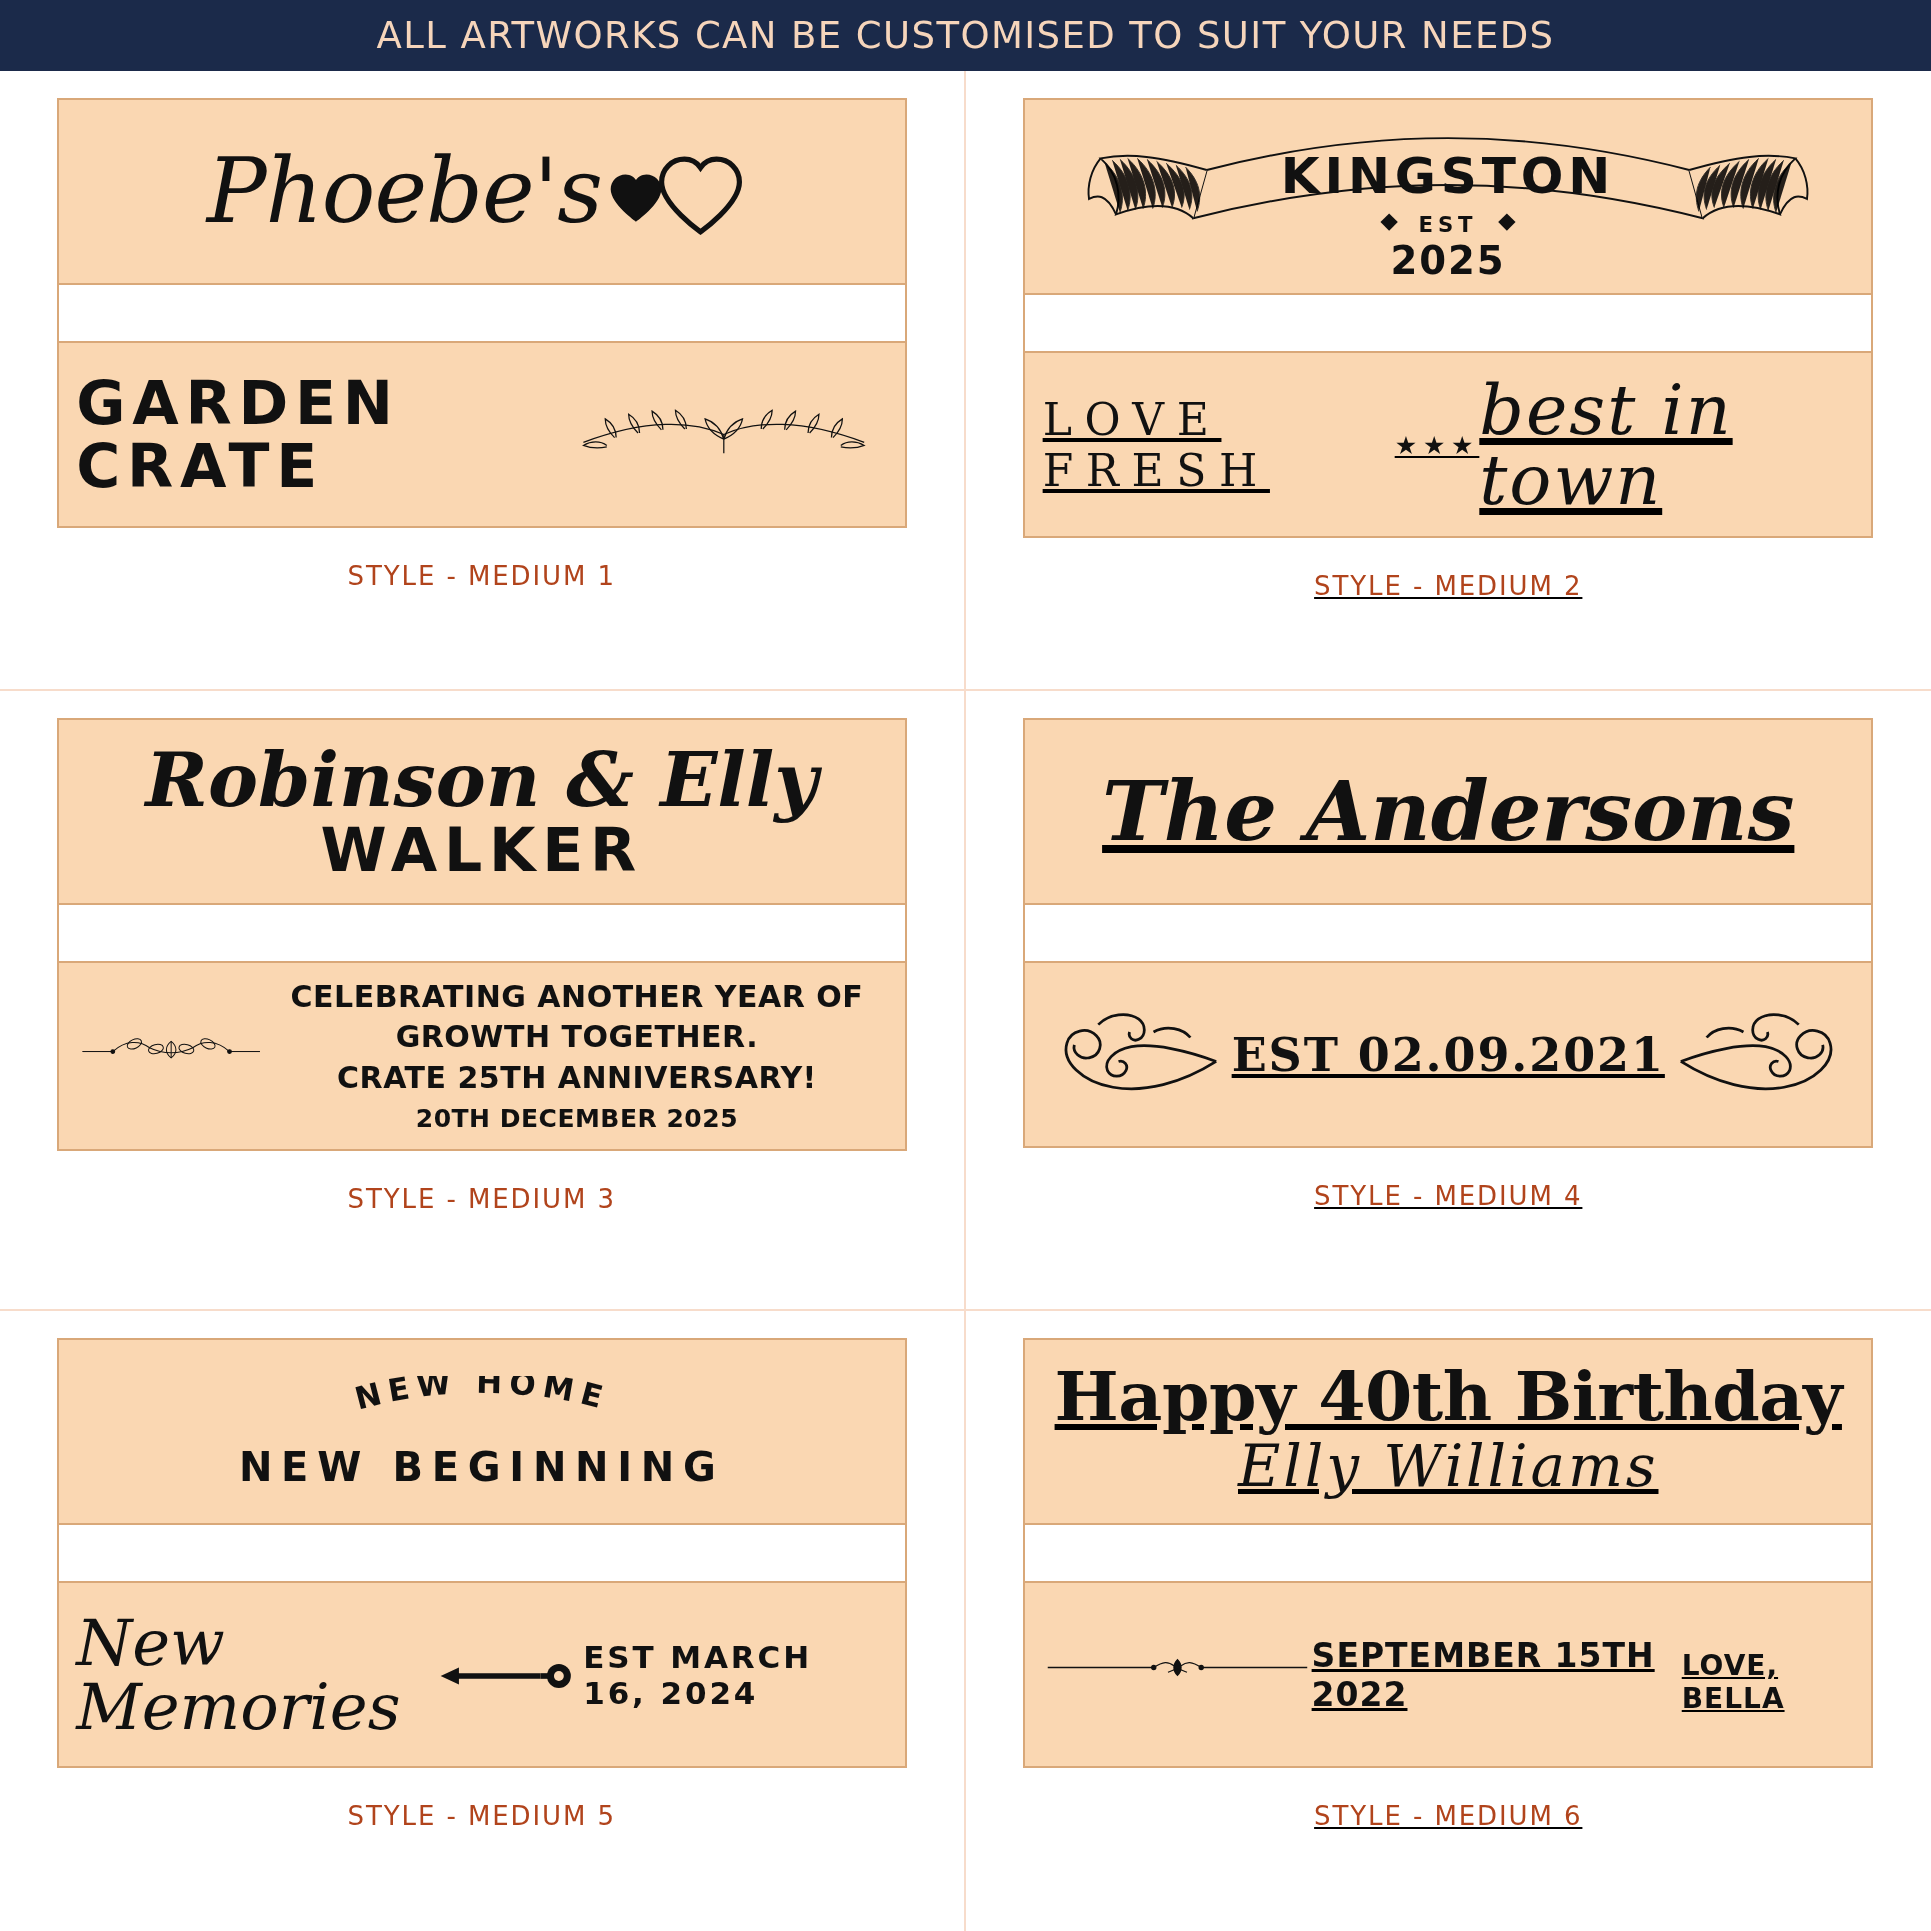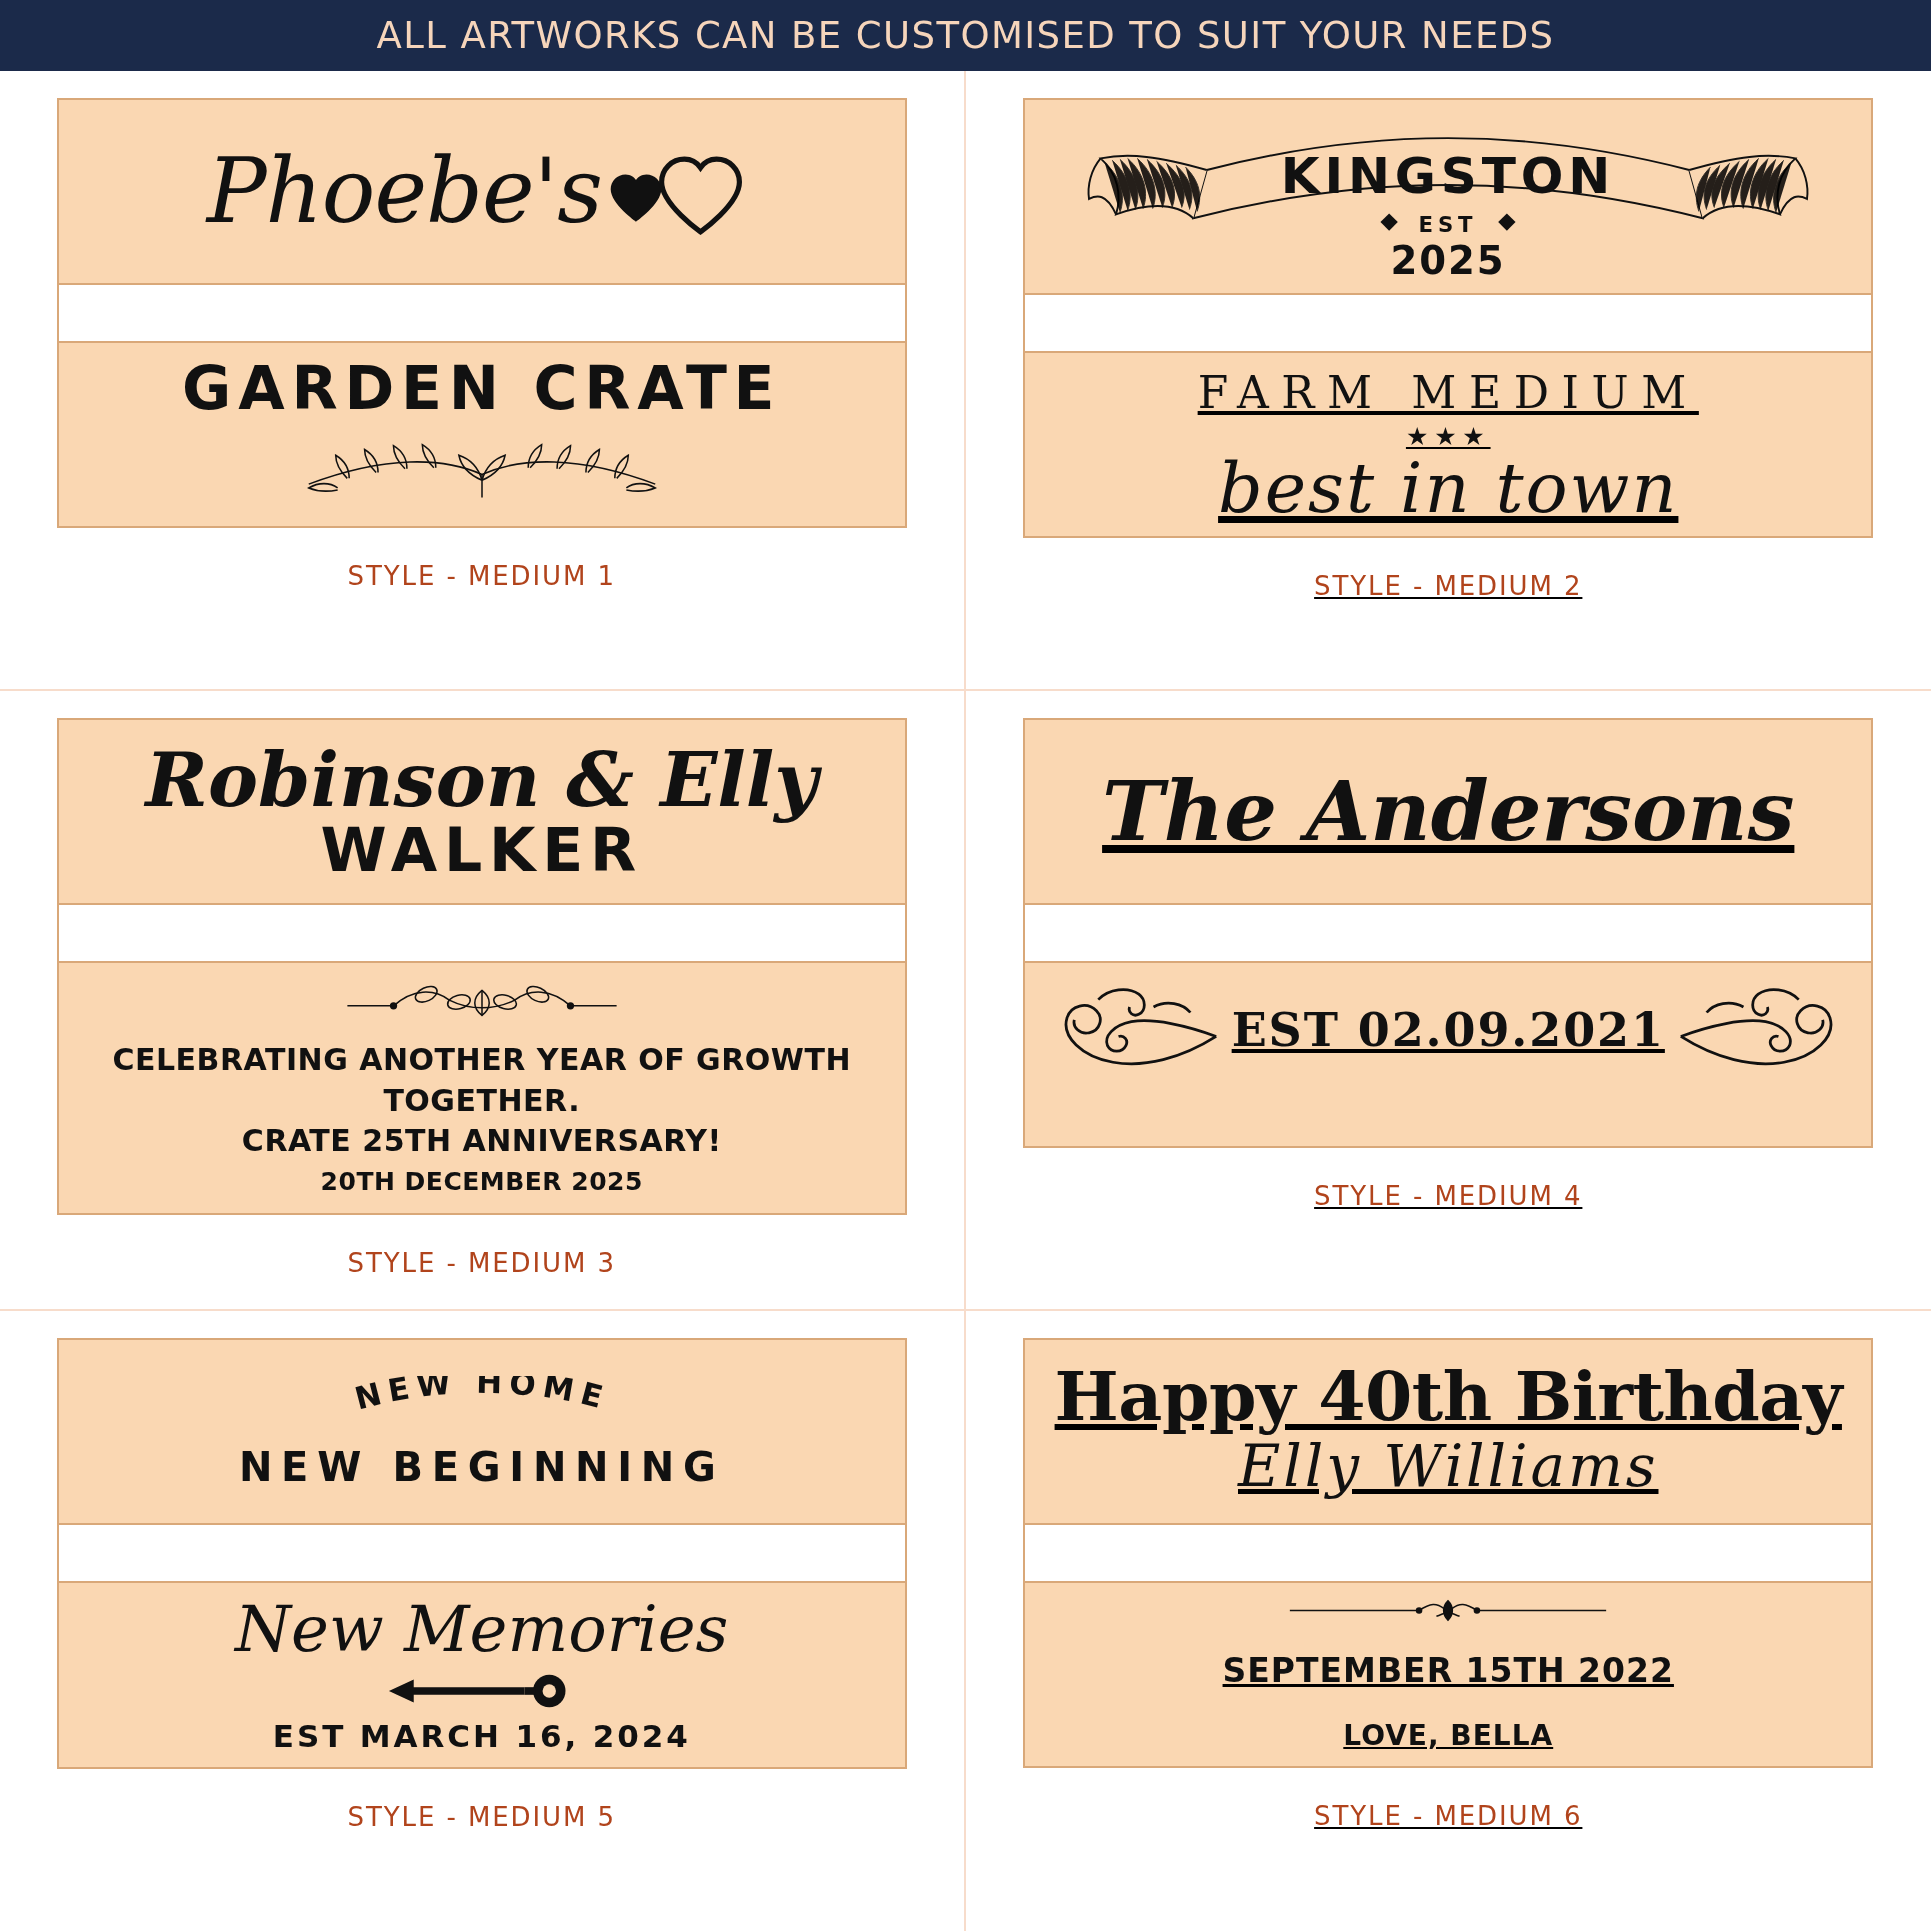--- a/index.html
+++ b/index.html
@@ -73,21 +73,20 @@
   }
   .sign-gap {
     height: 56px;
     background: #ffffff;
     border-top: 2.9px solid #d9a879;
     border-bottom: 2.9px solid #d9a879;
   }
   .sign-bottom {
     min-height: 183px;
     display: flex;
-    flex-direction: column;
     align-items: center;
     justify-content: space-between;
     padding: 13.5px 17.4px;
     box-sizing: border-box;
   }
   .caption {
     margin-top: 33px;
     color: #b1441c;
     font-size: 26px;
     letter-spacing: 1.9px;
@@ -356,21 +355,21 @@
                 <path d="M330 116 l9 -9 9 9 -9 9 z"></path>
                 <path d="M452 116 l9 -9 9 9 -9 9 z"></path>
               </g>
               <text x="400" y="126" text-anchor="middle" font-family="'DejaVu Sans', sans-serif" font-weight="bold" font-size="22" letter-spacing="5" fill="#111">EST</text>
               <text x="400" y="170" text-anchor="middle" font-family="'DejaVu Sans', sans-serif" font-weight="bold" font-size="40" letter-spacing="2" fill="#111">2025</text>
             </svg>
           </div>
         </div>
         <div class="sign-gap"></div>
         <div class="sign-bottom">
-          <div class="farm-fresh">FARM MEDIUM</div>
+          <div class="farm-fresh">LOVE FRESH</div>
           <div class="stars">★★★</div>
           <div class="best-in-town">best in town</div>
         </div>
       </div>
       <div class="caption">STYLE - MEDIUM 2</div>
     </div>
 
     <div class="cell col1 row2">
       <div class="sign">
         <div class="sign-top">

